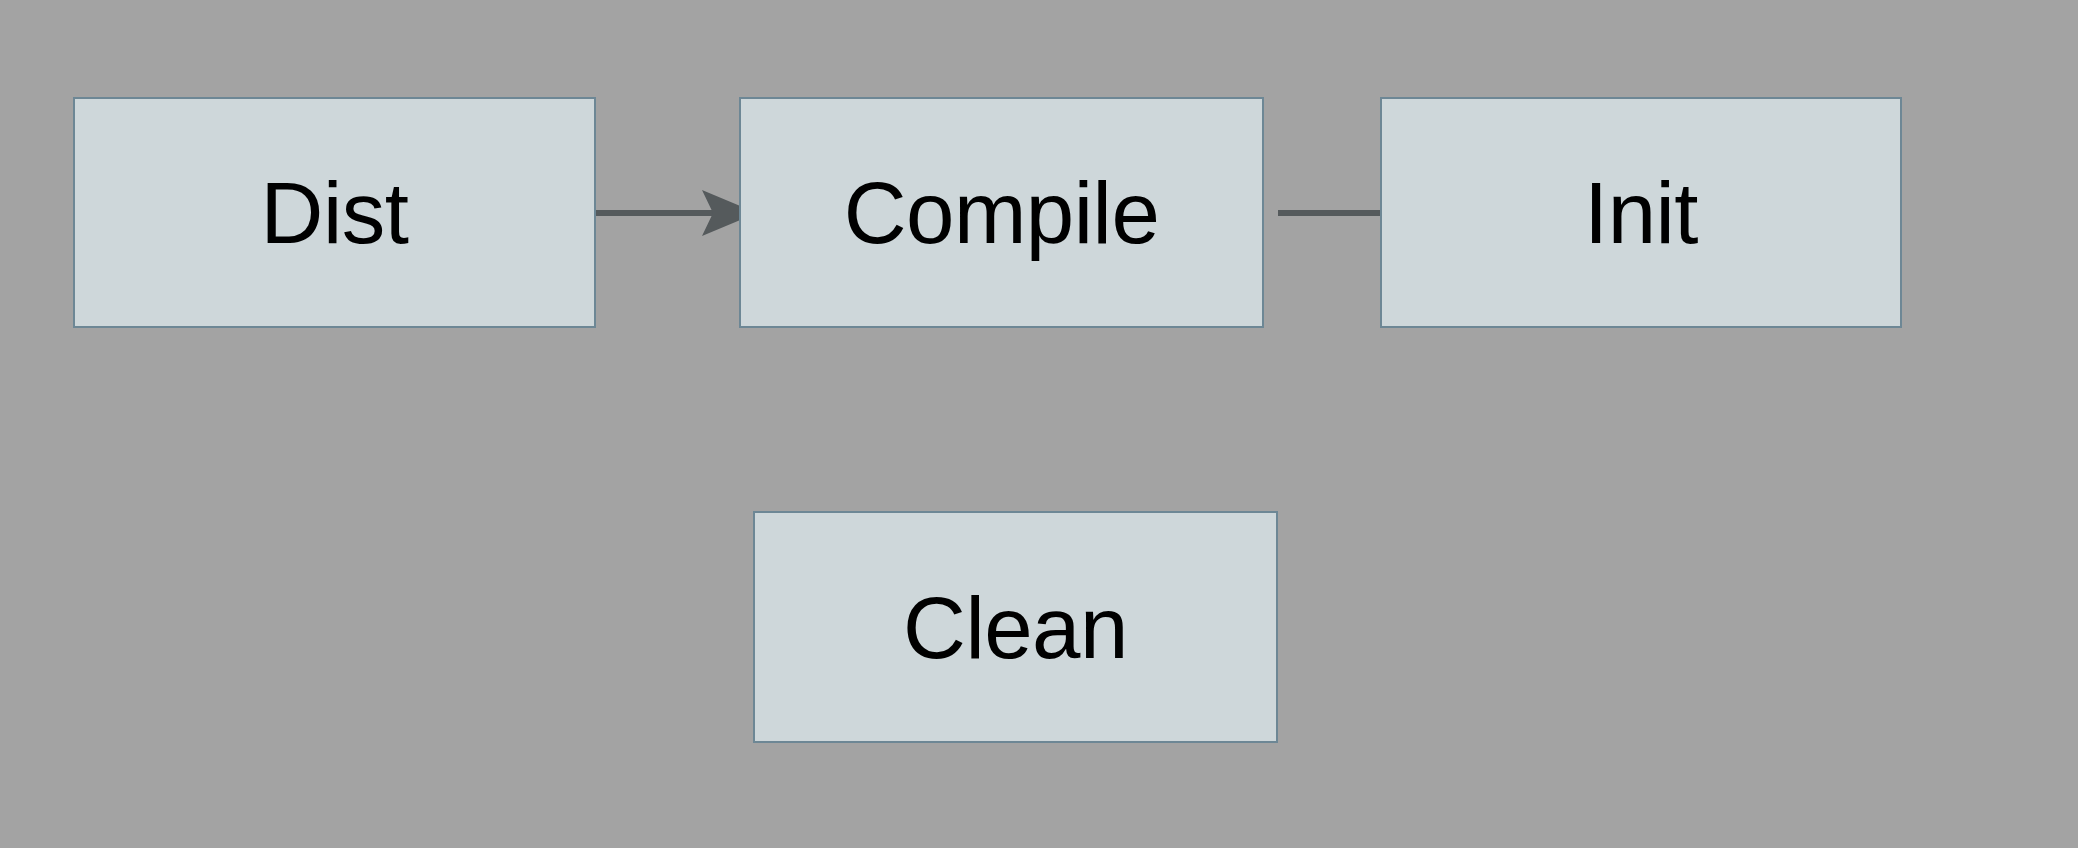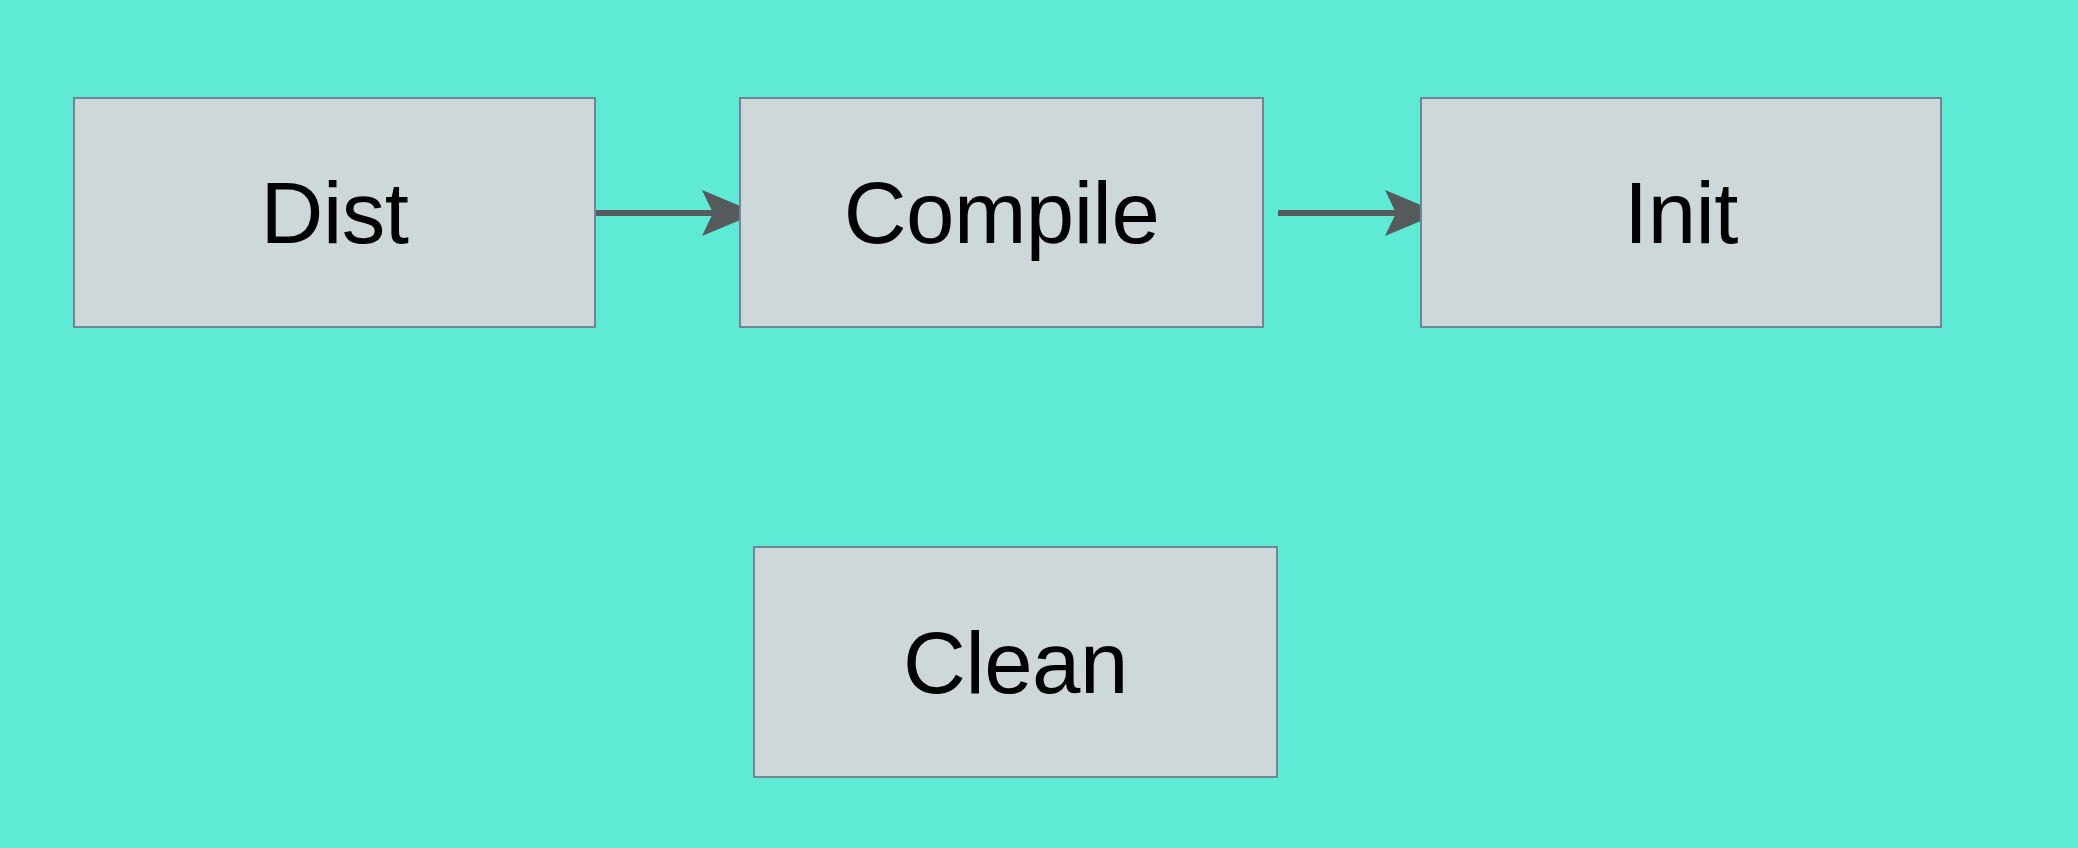--- a/index.html
+++ b/index.html
@@ -12,21 +12,21 @@
     height: 848px;
     background: #ffffff;
     font-family: "Liberation Sans", sans-serif;
     overflow: hidden;
   }
 
   #diagram-canvas {
     position: relative;
     width: 2078px;
     height: 848px;
-    background: #5eead4;
+    background: #a3a3a3;
     text-align: right;
   }
 
   
   .node {
     position: absolute;
     box-sizing: border-box;
     background: #ced7da;
     border: 2px solid #6d8795;
     display: flex;
@@ -40,22 +40,22 @@
     font-weight: 400;
     color: #000000;
     line-height: 1;
     letter-spacing: -0.5px;
     white-space: nowrap;
     -webkit-font-smoothing: antialiased;
   }
 
   #node-dist    { left: 73px;   top: 97px;  width: 523px; height: 231px; }
   #node-compile { left: 739px;  top: 97px;  width: 525px; height: 231px; }
-  #node-init    { left: 1420px; top: 97px;  width: 522px; height: 231px; }
-  #node-clean   { left: 753px;  top: 511px; width: 525px; height: 232px; margin-top: 35px; }
+  #node-init    { left: 1380px; top: 97px;  width: 522px; height: 231px; }
+  #node-clean   { left: 753px;  top: 511px; width: 525px; height: 232px; }
 
   
   #edge-layer {
     position: absolute;
     left: 0;
     top: 0;
     width: 2078px;
     height: 848px;
     pointer-events: none;
   }

